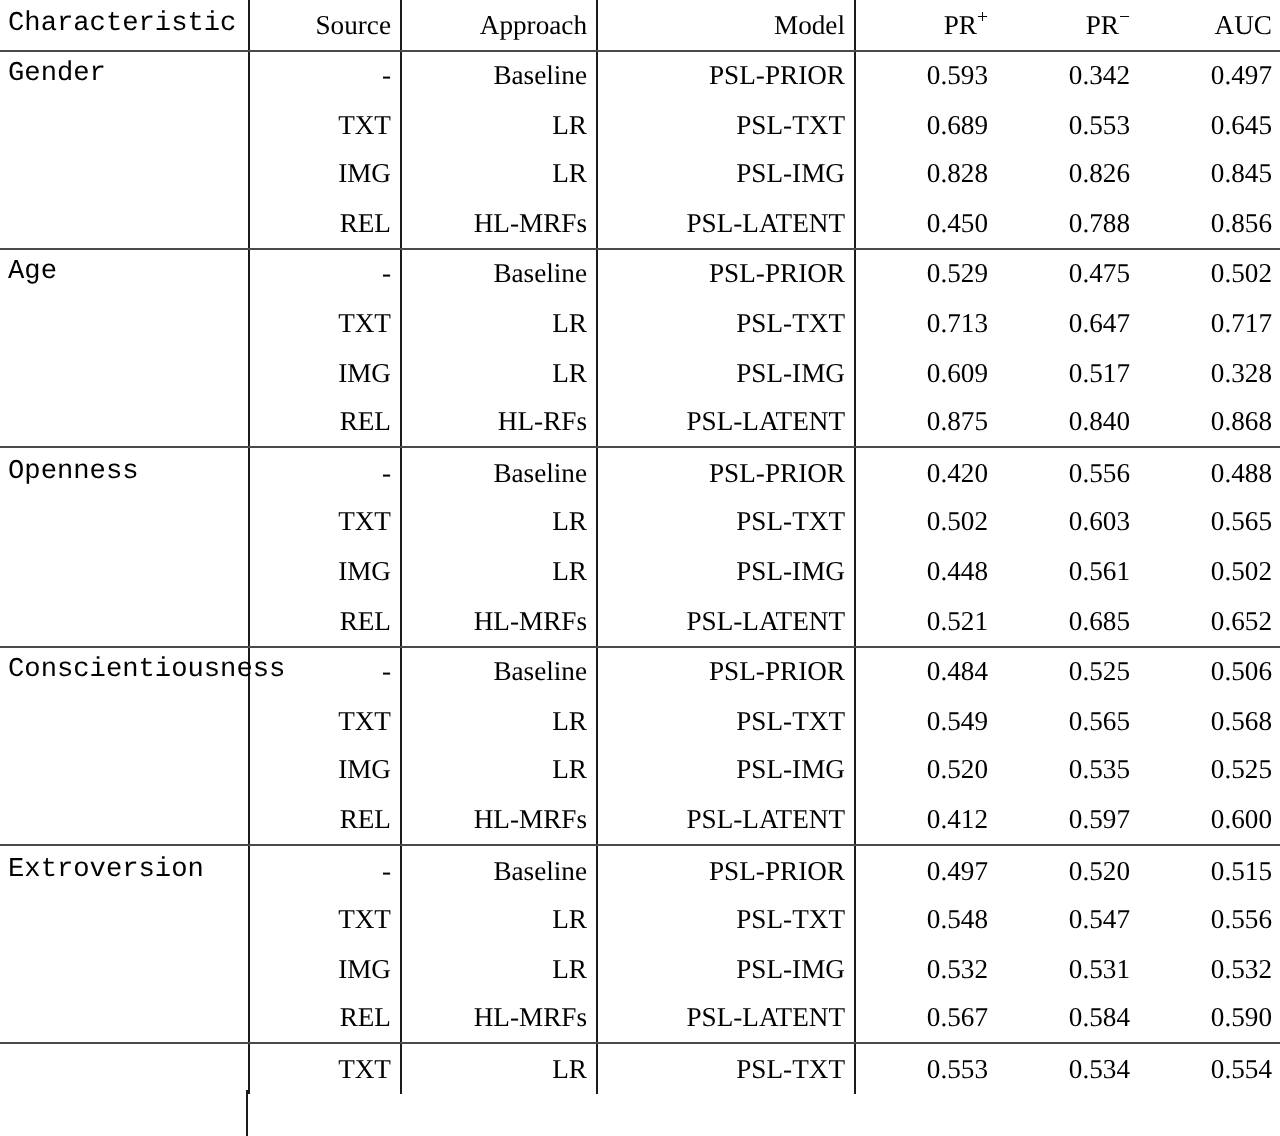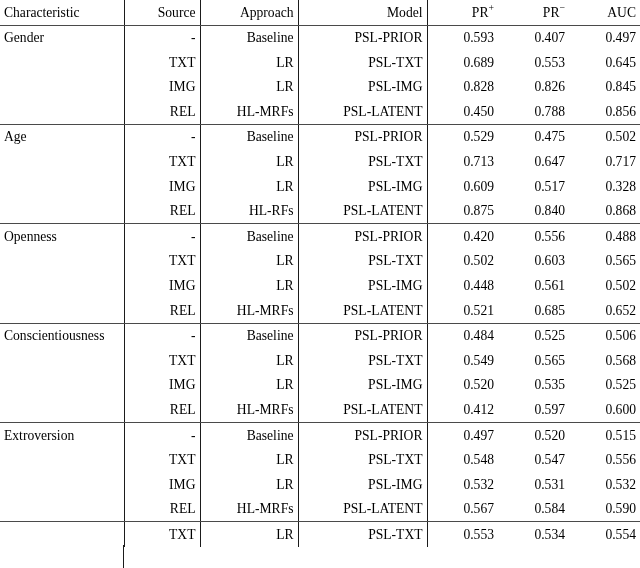--- a/index.html
+++ b/index.html
@@ -36,21 +36,21 @@
     vertical-align: middle;
     font-weight: normal;
     white-space: nowrap;
     overflow: visible;
   }
 
   
   .vr { border-right: 1.1px solid #1b1b1b; }
 
   
-  .al-left  { text-align: left;  padding-left: 1px; }
+  .al-left  { text-align: left;  padding-left: 1px; font-family: Liberation Mono, monospace; }
   .al-right { text-align: right; padding-right: 2px; }
   .al-num   { text-align: right; padding-right: 3px; }
 
   
   thead tr th { border-bottom: 1.1px solid #4a4a4a; }
 
   
   tbody tr.block-end td { border-bottom: 1.1px solid #4a4a4a; }
 
   .bold { font-weight: bold; margin-top: 42px; }
@@ -91,21 +91,21 @@
       <th class="al-num">AUC</th>
     </tr>
   </thead>
   <tbody id="table-body">
       <tr>
         <td class="al-left vr">Gender</td>
         <td class="al-right vr">-</td>
         <td class="al-right vr">Baseline</td>
         <td class="al-right vr">PSL-PRIOR</td>
         <td class="al-num">0.593</td>
-        <td class="al-num">0.407</td>
+        <td class="al-num">0.342</td>
         <td class="al-num">0.497</td>
       </tr>
       <tr>
         <td class="al-left vr"></td>
         <td class="al-right vr">TXT</td>
         <td class="al-right vr">LR</td>
         <td class="al-right vr">PSL-TXT</td>
         <td class="al-num">0.689</td>
         <td class="al-num">0.553</td>
         <td class="al-num">0.645</td>

